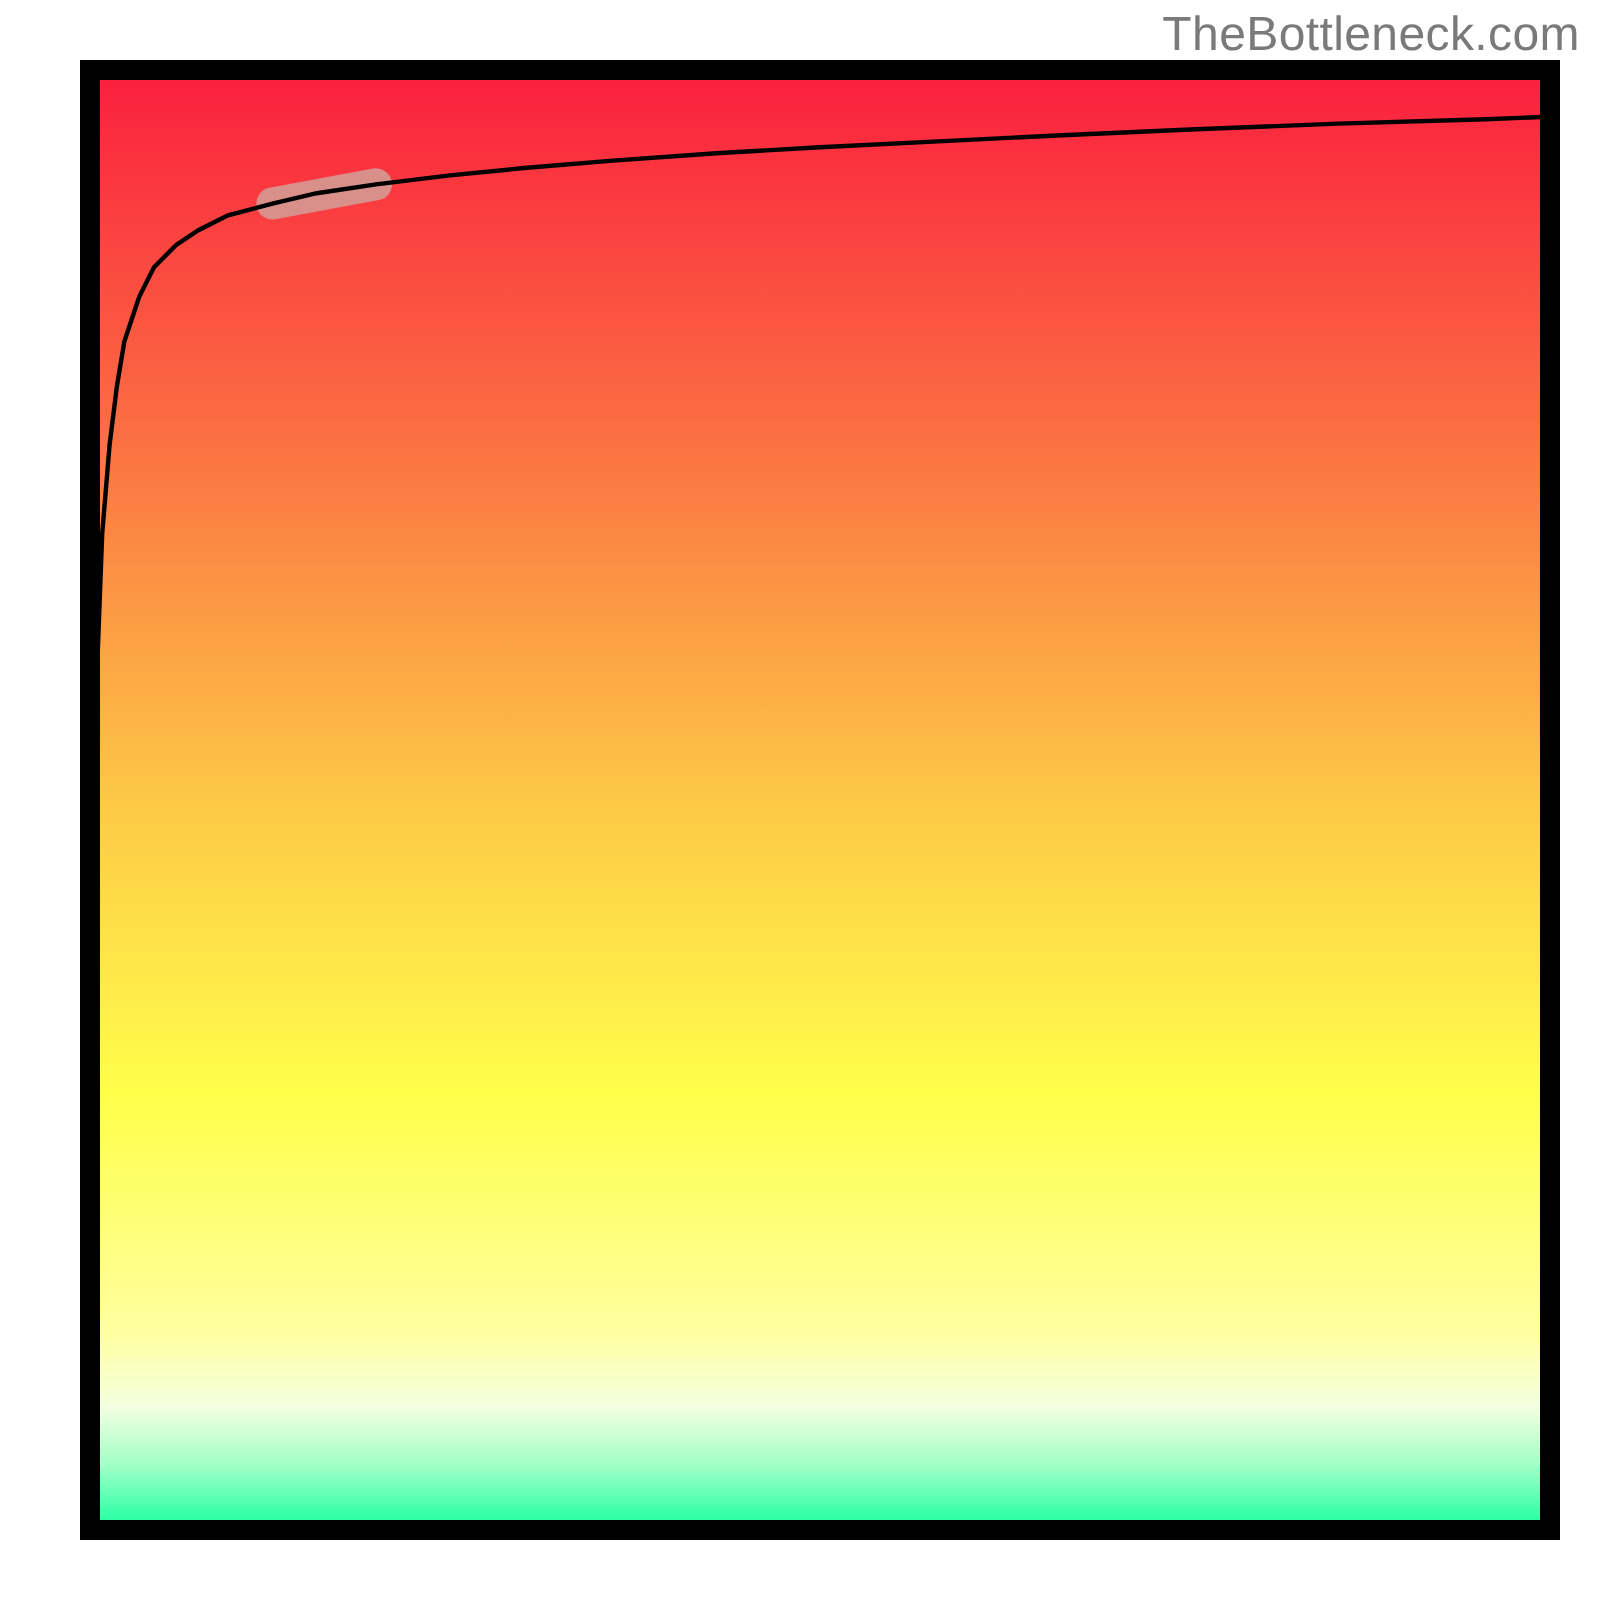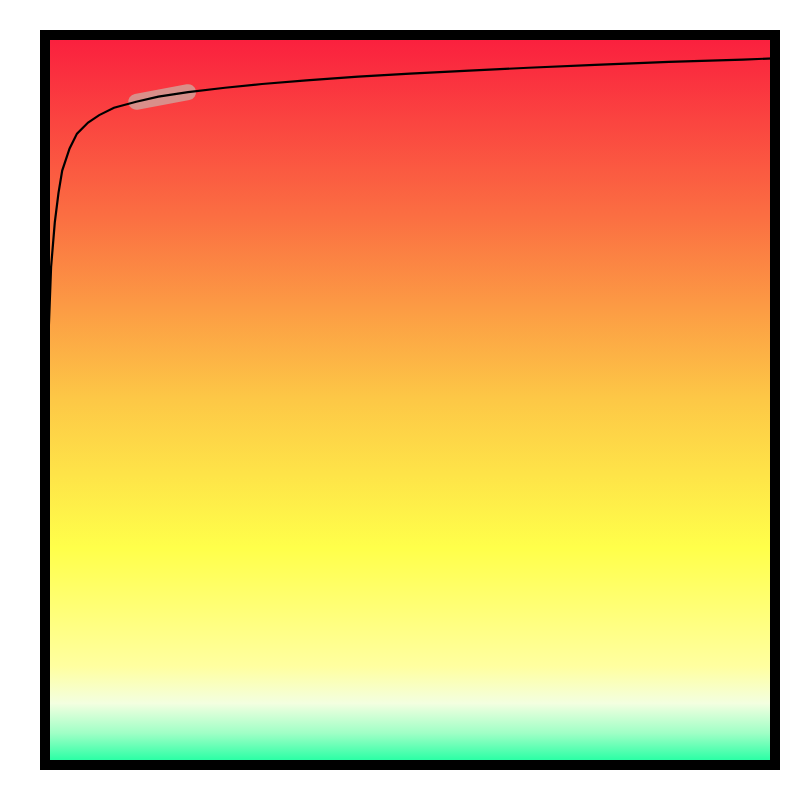--- a/index.html
+++ b/index.html
@@ -38,20 +38,21 @@
     display: block;
     width: 100%;
     height: 100%;
   }
 </style>
 </head>
 <body>
 
 <div class="canvas">
 
+  <div class="watermark">TheBottleneck.com</div>
 
   <div class="plot-frame">
     <svg viewBox="0 0 740 740" preserveAspectRatio="none">
       <defs>
         <linearGradient id="bg-grad" x1="0" y1="0" x2="0" y2="1">
         <stop offset="0%" stop-color="#FA1C3E"></stop>
             <stop offset="25%" stop-color="#FB6E42"></stop>
             <stop offset="50%" stop-color="#FDC846"></stop>
             <stop offset="70%" stop-color="#FFFF4A"></stop>
             <stop offset="86%" stop-color="#FFFFA0"></stop>

